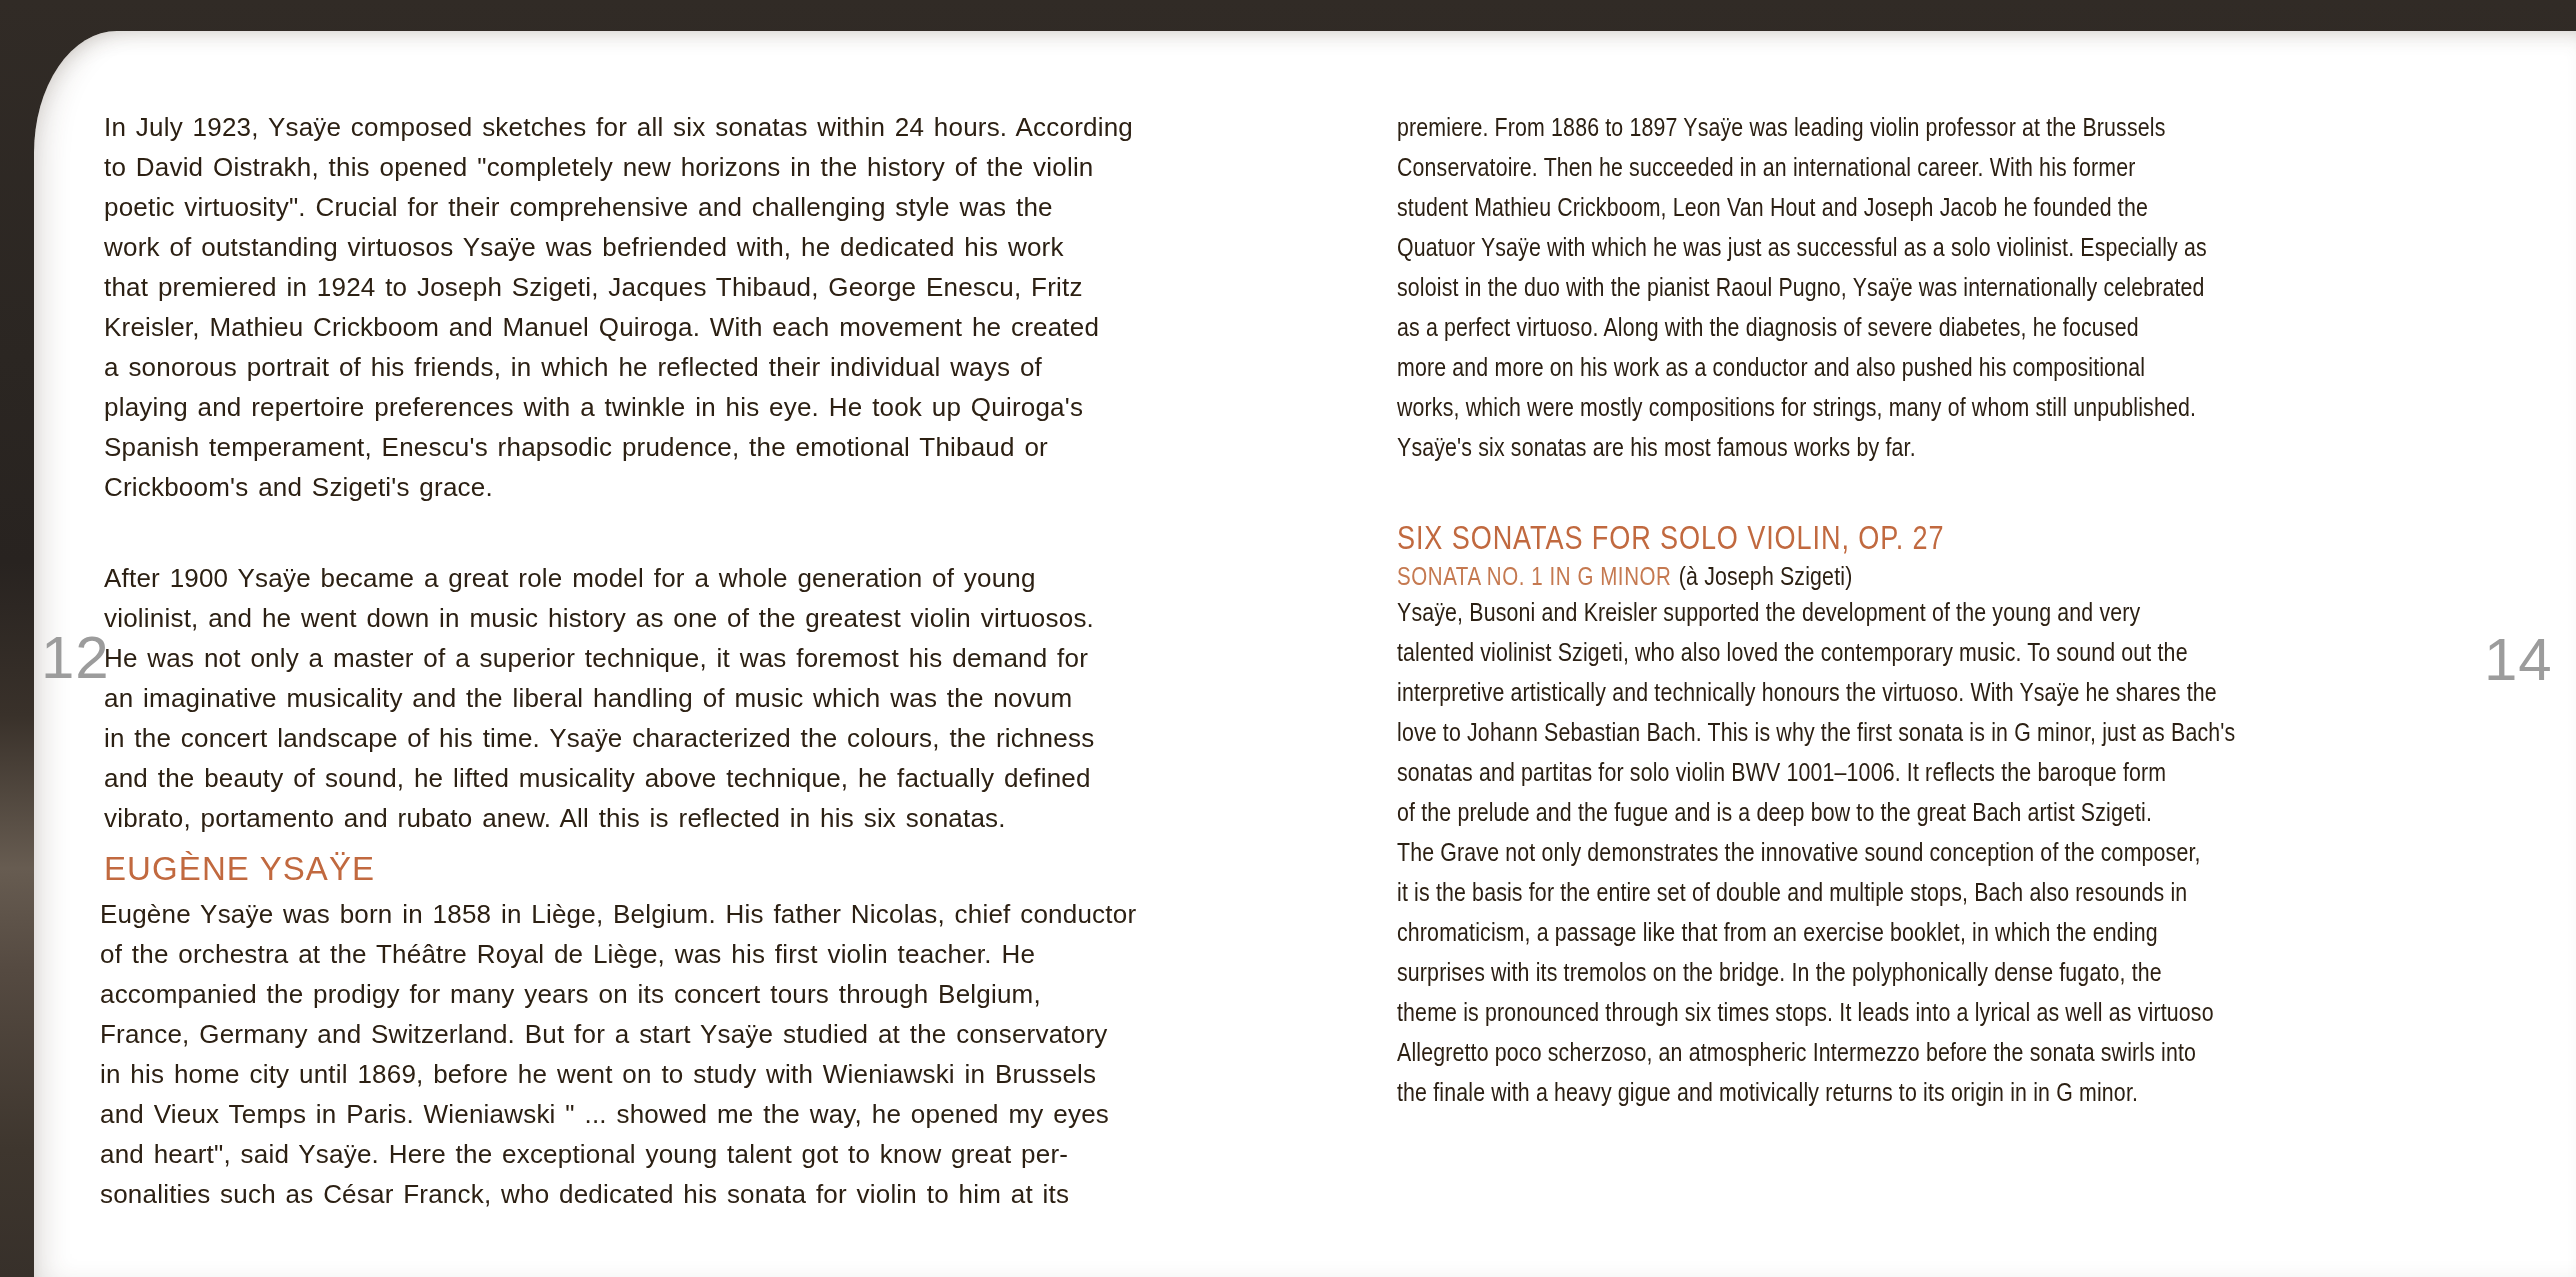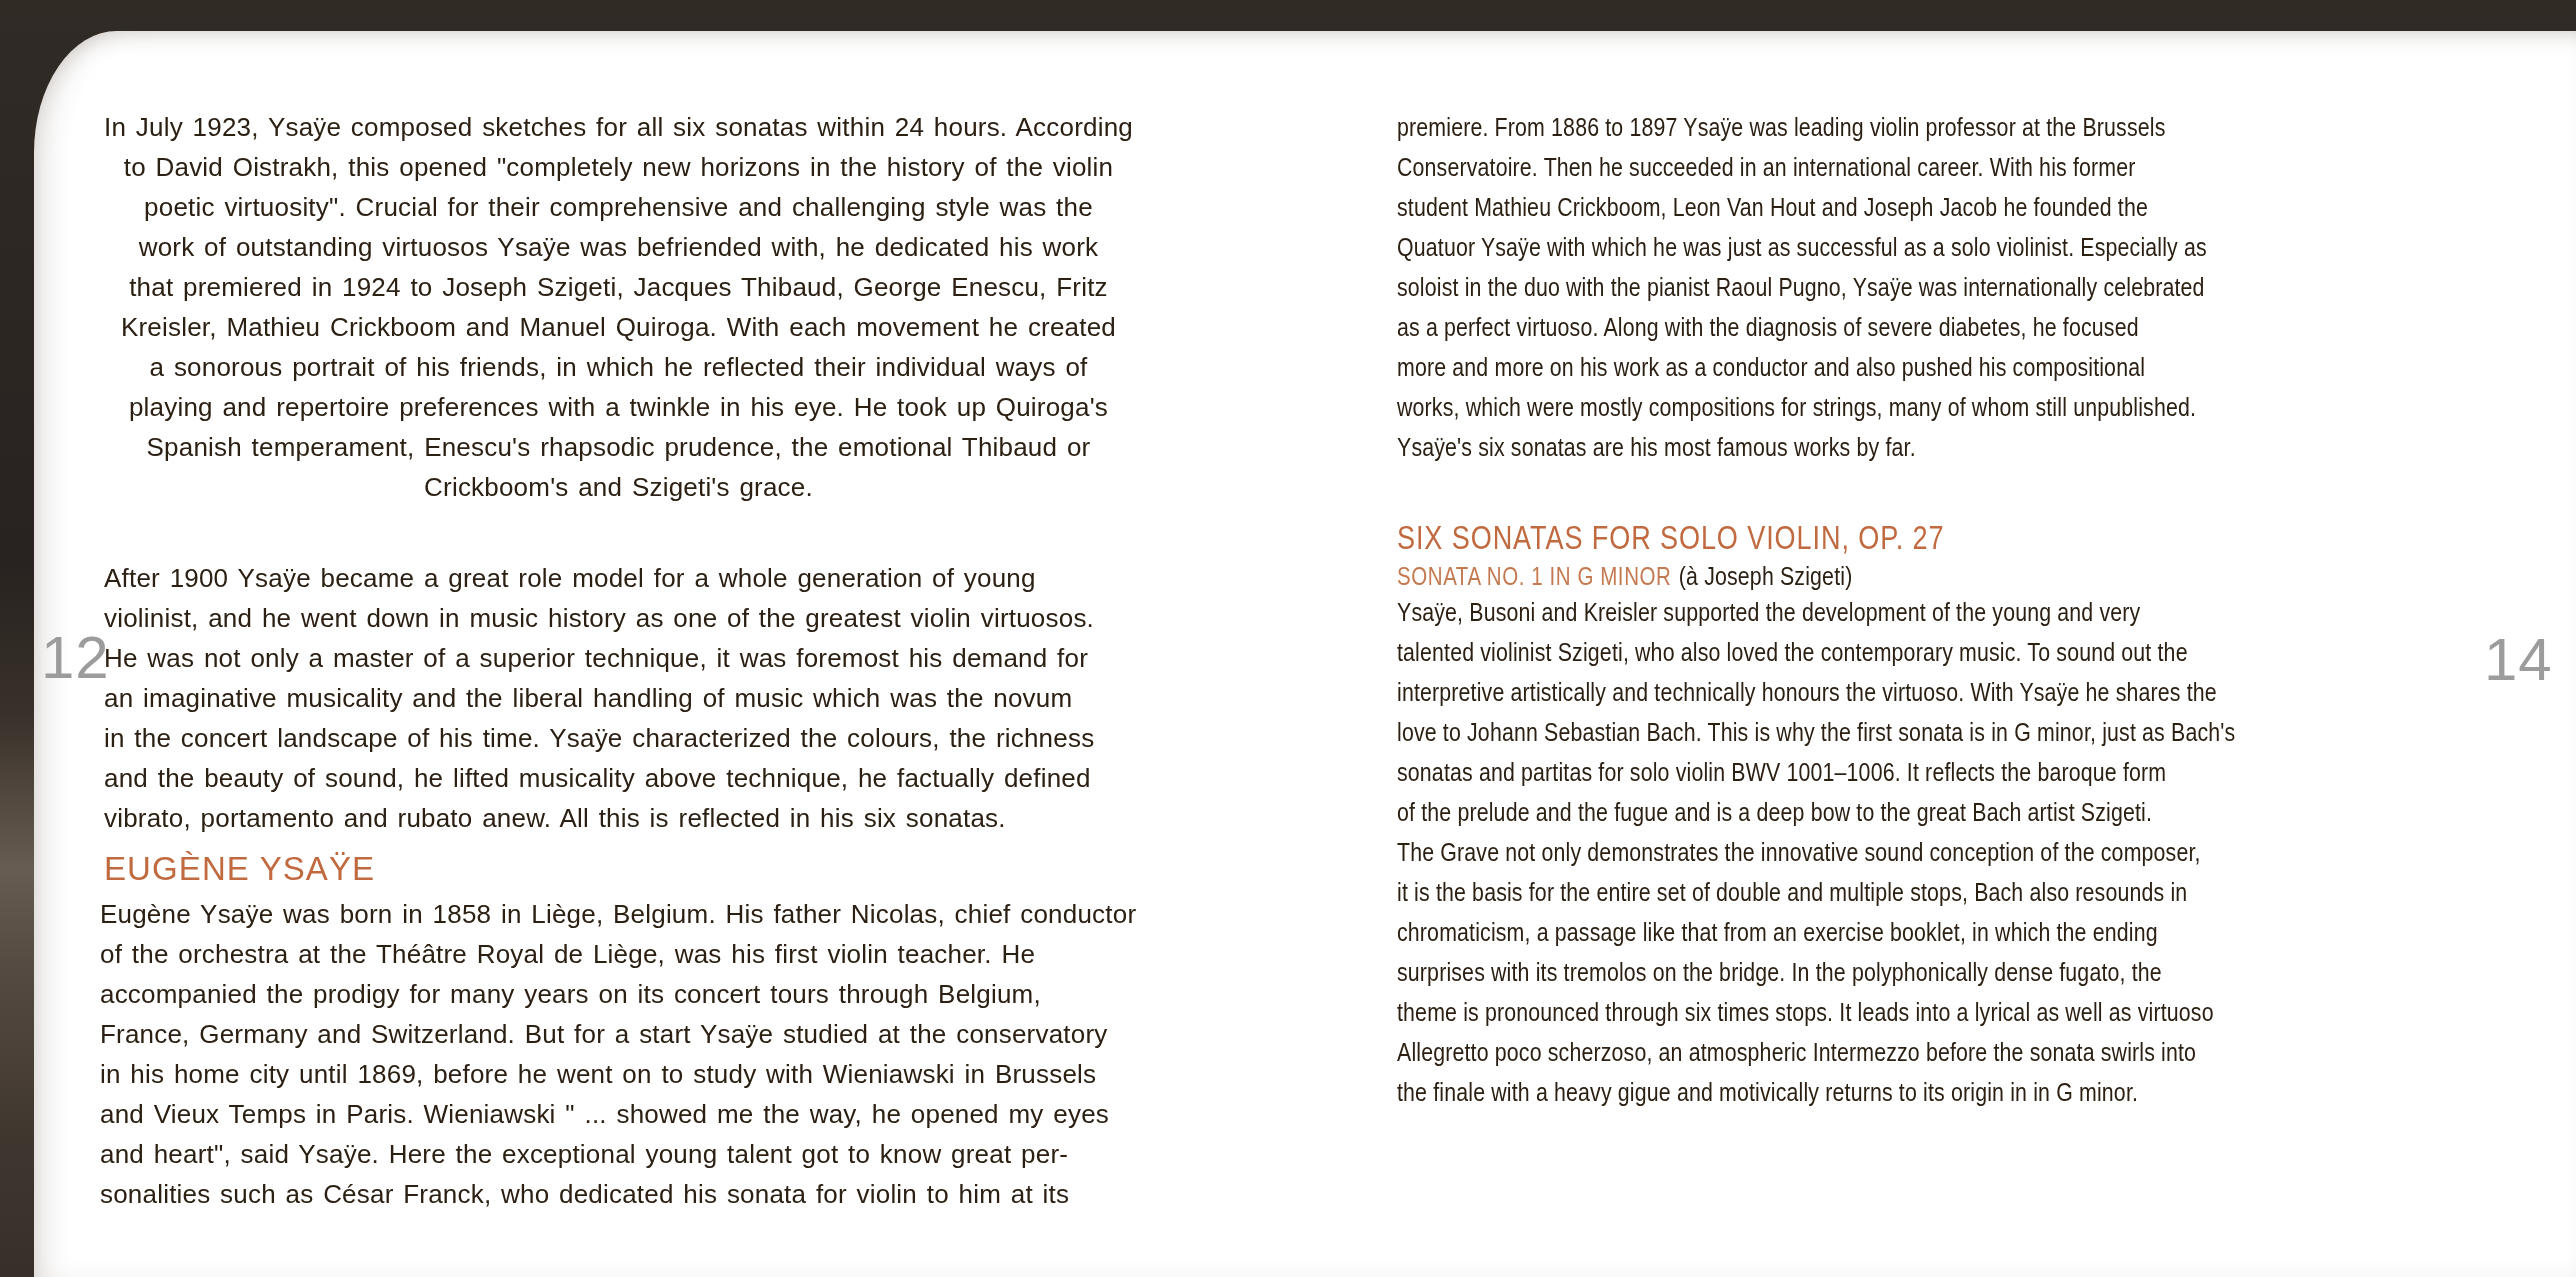--- a/index.html
+++ b/index.html
@@ -34,21 +34,21 @@
     position:absolute;margin:0;line-height:40px;white-space:nowrap;
     font-size:25px;letter-spacing:0.7px;color:#c57950;
   }
   .subline .suffix{
     font-size:26px;letter-spacing:0.2px;color:#2c2013;margin-left:9px;
   }
   .pagenum{
     position:absolute;font-size:60px;line-height:50px;
     color:#9c9c9c;letter-spacing:0.9px;
   }
-  #lp1{left:104px;top:107px;text-align:center;}
+  #lp1{left:104px;top:107px;}
   #lp2{left:104px;top:522px;margin-top:36px;}
   #lh {left:104px;top:849px;}
   #lp3{left:100px;top:894px;}
   #rp1{left:1397px;top:107px;}
   #rh {left:1397px;top:518px;}
   #rsub{left:1397px;top:556px;}
   #rp2{left:1397px;top:592px;}
   #pn-l{left:41px;top:633px;}
   #pn-r{left:2484px;top:635px;}
 </style>

